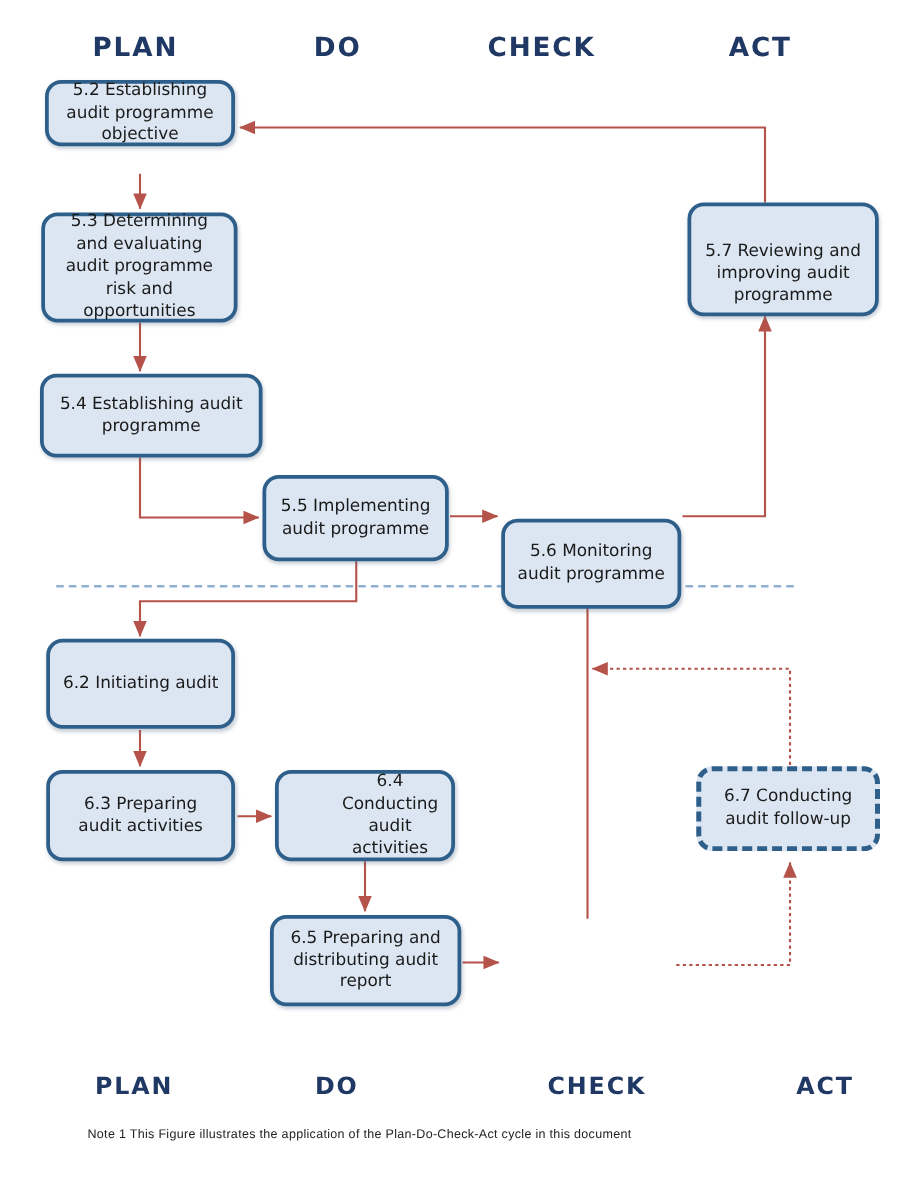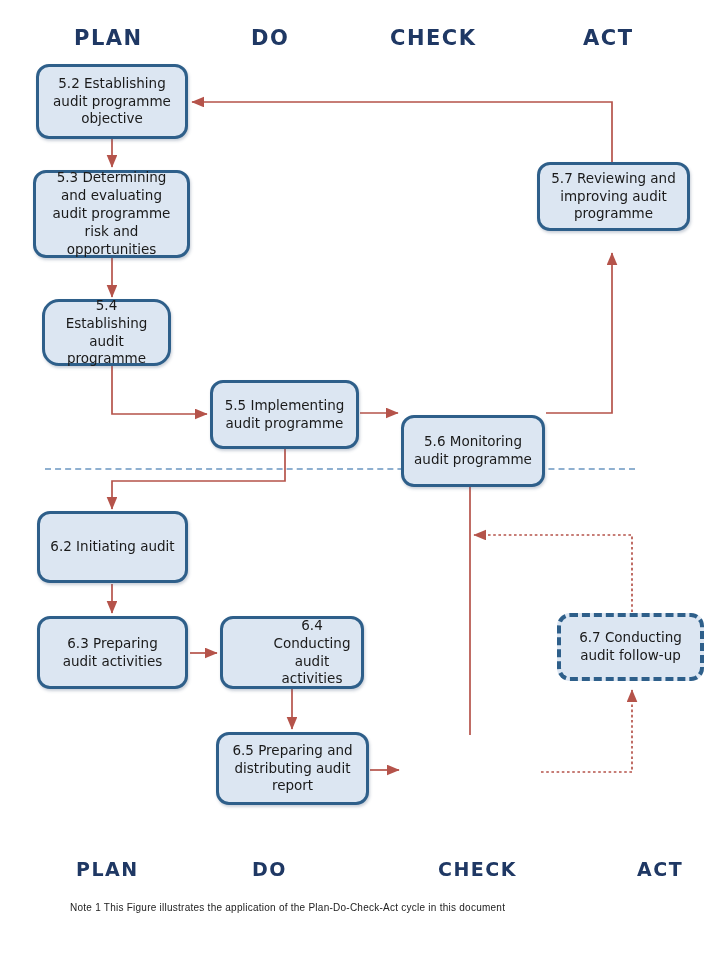--- a/index.html
+++ b/index.html
@@ -131,41 +131,41 @@
       <path d="M470,735 L470,453" marker-end="url(#arrow-solid)"></path>
 
       <path d="M541,772 L632,772 L632,690" stroke-dasharray="2.6 2.6" marker-end="url(#arrow-dotted)"></path>
 
       <path d="M632,612 L632,535 L474,535" stroke-dasharray="2.6 2.6" marker-end="url(#arrow-dotted)"></path>
     </g>
   </svg>
 
   <div id="phase-divider" style="left:45px; top:468px; width:590px;"></div>
 
-  <div class="node" style="left:36px; top:64px; width:152px; height:75px;">
+  <div class="node" style="left:36px; top:64px; width:152px; height:53px;">
     <span class="node-text">5.2 Establishing audit programme objective</span>
   </div>
 
   <div class="node" style="left:33px; top:170px; width:157px; height:88px;">
     <span class="node-text">5.3 Determining and evaluating audit programme risk and opportunities</span>
   </div>
 
-  <div class="node" style="left:42px; top:299px; width:129px; height:67px;border-radius:17px;">
+  <div class="node" style="left:32px; top:299px; width:178px; height:67px;">
     <span class="node-text">5.4 Establishing audit programme</span>
   </div>
 
   <div class="node" style="left:210px; top:380px; width:149px; height:69px;">
     <span class="node-text">5.5 Implementing audit programme</span>
   </div>
 
   <div class="node" style="left:401px; top:381px; width:144px; height:72px;margin-top:34px;">
     <span class="node-text">5.6 Monitoring audit programme</span>
   </div>
 
-  <div class="node" style="left:537px; top:162px; width:153px; height:69px;">
+  <div class="node" style="left:550px; top:162px; width:153px; height:91px;align-items:flex-end;">
     <span class="node-text">5.7 Reviewing and improving audit programme</span>
   </div>
 
   <div class="node" style="left:37px; top:511px; width:151px; height:72px;text-align:center;">
     <span class="node-text">6.2 Initiating audit</span>
   </div>
 
   <div class="node" style="left:37px; top:616px; width:151px; height:73px;">
     <span class="node-text">6.3 Preparing audit activities</span>
   </div>

